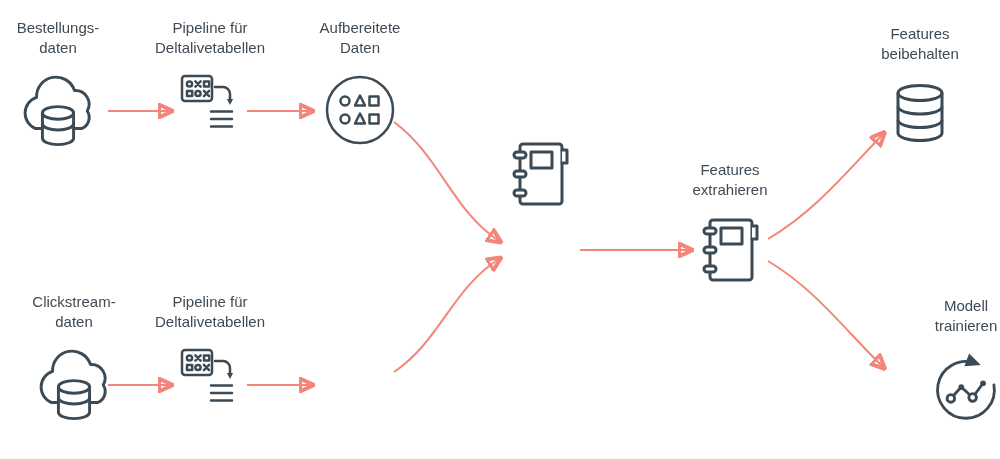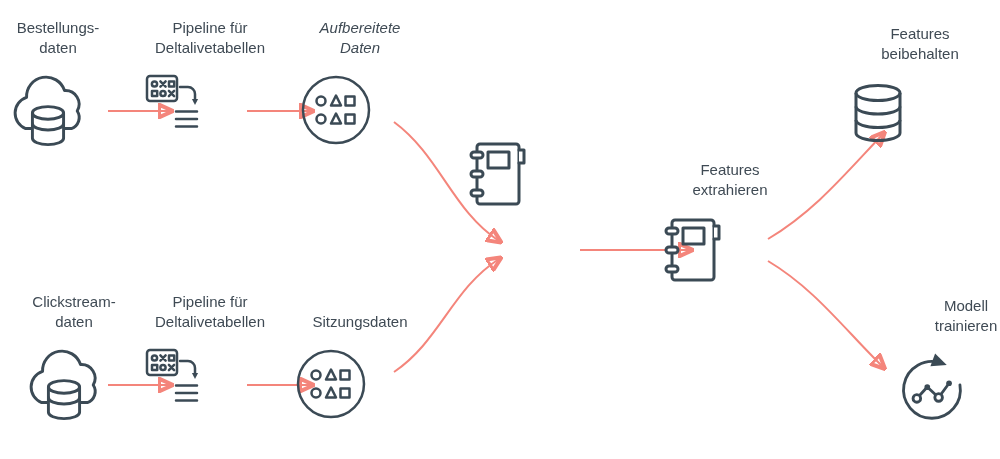--- a/index.html
+++ b/index.html
@@ -11,21 +11,21 @@
   html,body{margin:0;padding:0;}
   .canvas{
     position:relative;
     width:1000px;height:459px;
     background:var(--color-background);
     font-family:"Liberation Sans",sans-serif;
     overflow:hidden;
   }
   .arrows{position:absolute;left:0;top:0;color:var(--color-arrow);}
   .arrows path{stroke:currentColor;stroke-width:2;fill:none;}
-  .node{position:absolute;display:flex;flex-direction:column;align-items:flex-start;text-align:center;}
+  .node{position:absolute;display:flex;flex-direction:column;align-items:center;text-align:center;}
   .label{
     font-size:15px;line-height:20px;white-space:pre-line;
     color:var(--color-text);margin-bottom:16px;width:100%;
   }
   .icon{color:var(--color-icon);line-height:0;}
   .icon svg{stroke:currentColor;}
 </style>
 </head>
 <body>
 
@@ -73,21 +73,21 @@
         <rect x="7" y="16.9" width="5.2" height="5.2"></rect>
         <circle cx="18" cy="19.5" r="2.6"></circle>
         <path d="M23.9 16.9 L29.1 22.1 M29.1 16.9 L23.9 22.1"></path>
         <path d="M35 13 h8 a7 7 0 0 1 7 7 v5"></path>
         <path d="M46.9 25 L53.1 25 L50 31 Z" fill="currentColor" stroke="none"></path>
         <path d="M31 37.5 h21 M31 45 h21 M31 52.5 h21"></path>
       </svg>
     </div>
   </div>
 
-  <div class="node" style="left:300px;top:18px;width:120px;font-style:italic;">
+  <div class="node" style="left:300px;top:18px;width:120px;">
     <div class="label">Aufbereitete
 Daten</div>
     <div class="icon">
       <svg width="72" height="72" viewBox="0 0 72 72" fill="none" stroke-width="2.5" stroke-linejoin="round">
         <circle cx="36" cy="36" r="33"></circle>
         <circle cx="21" cy="27" r="4.5"></circle>
         <path d="M36 21.5 L41 31.5 H31 Z"></path>
         <rect x="45.5" y="22.5" width="9" height="9"></rect>
         <circle cx="21" cy="45" r="4.5"></circle>
         <path d="M36 39.5 L41 49.5 H31 Z"></path>
@@ -161,34 +161,20 @@
         <rect x="7" y="16.9" width="5.2" height="5.2"></rect>
         <circle cx="18" cy="19.5" r="2.6"></circle>
         <path d="M23.9 16.9 L29.1 22.1 M29.1 16.9 L23.9 22.1"></path>
         <path d="M35 13 h8 a7 7 0 0 1 7 7 v5"></path>
         <path d="M46.9 25 L53.1 25 L50 31 Z" fill="currentColor" stroke="none"></path>
         <path d="M31 37.5 h21 M31 45 h21 M31 52.5 h21"></path>
       </svg>
     </div>
   </div>
 
-  <div class="node" style="left:295px;top:312px;width:130px;">
-    <div class="label">Sitzungsdaten</div>
-    <div class="icon">
-      <svg width="72" height="72" viewBox="0 0 72 72" fill="none" stroke-width="2.5" stroke-linejoin="round">
-        <circle cx="36" cy="36" r="33"></circle>
-        <circle cx="21" cy="27" r="4.5"></circle>
-        <path d="M36 21.5 L41 31.5 H31 Z"></path>
-        <rect x="45.5" y="22.5" width="9" height="9"></rect>
-        <circle cx="21" cy="45" r="4.5"></circle>
-        <path d="M36 39.5 L41 49.5 H31 Z"></path>
-        <rect x="45.5" y="40.5" width="9" height="9"></rect>
-      </svg>
-    </div>
-  </div>
 
   <div class="node" style="left:896px;top:296px;width:140px;">
     <div class="label">Modell
 trainieren</div>
     <div class="icon">
       <svg width="72" height="72" viewBox="0 0 76 76" fill="none" stroke-width="3" stroke-linecap="round" stroke-linejoin="round">
         <defs>
           <marker id="mh" viewBox="0 0 8 8" markerWidth="6" markerHeight="6" refX="5" refY="4" orient="auto">
             <path d="M0.5 0.8 L7.5 4 L0.5 7.2 Z" fill="currentColor" stroke="none"></path>
           </marker>

